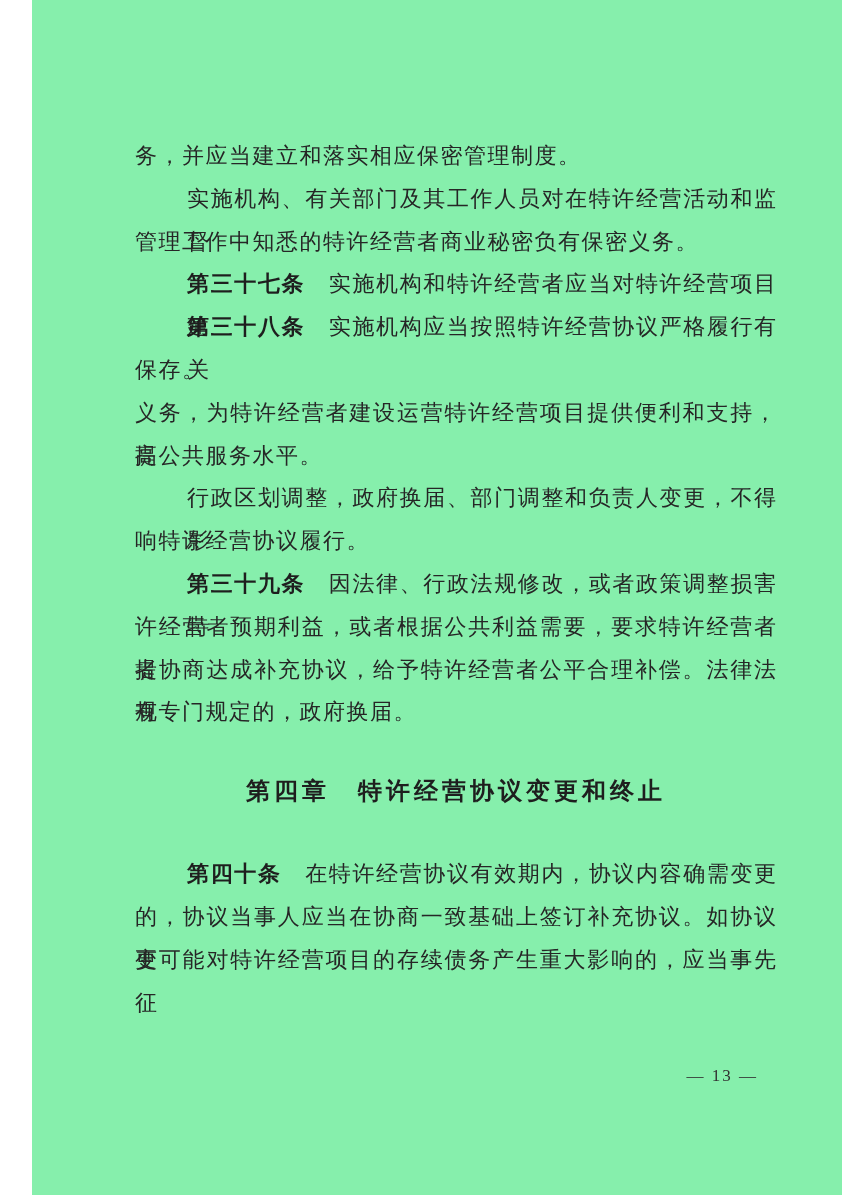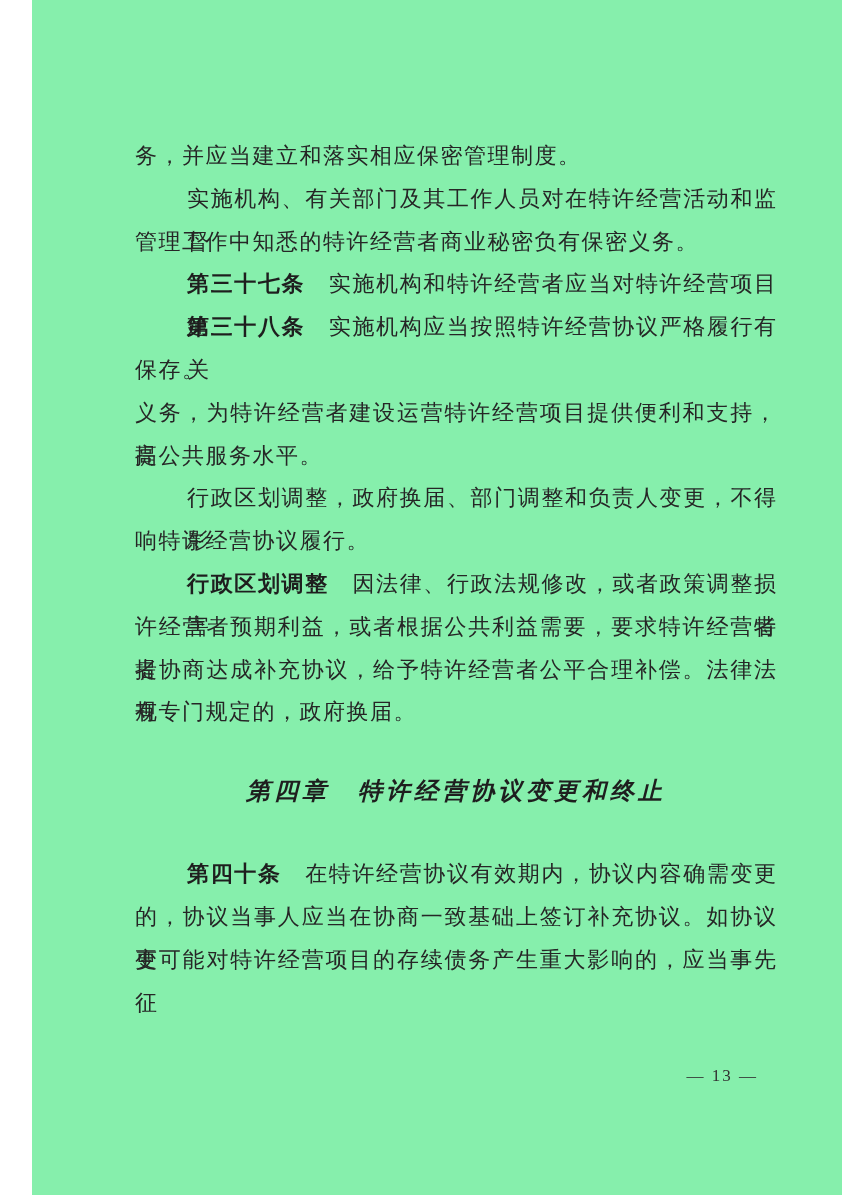--- a/index.html
+++ b/index.html
@@ -42,21 +42,20 @@
     margin-top: 35px;
     margin-bottom: 41px;
     height: 43px;
     line-height: 43px;
     text-align: center;
     text-align-last: center;
     white-space: nowrap;
     font-size: 24px;
     letter-spacing: 4px;
     padding-left: 0;
-    font-style: italic;
   }
   .line.heading .bold { font-size: 24px; }
   .page-number {
     position: absolute;
     top: 1066px;
     right: 116px;
     font-size: 17px;
     letter-spacing: 2px;
     color: #333333;
     font-family: "Liberation Serif", "DejaVu Serif", serif;
@@ -71,21 +70,21 @@
       <div class="line"><span class="reg">务，并应当建立和落实相应保密管理制度。</span></div>
       <div class="line indent justify"><span class="reg">实施机构、有关部门及其工作人员对在特许经营活动和监督</span></div>
       <div class="line"><span class="reg">管理工作中知悉的特许经营者商业秘密负有保密义务。</span></div>
       <div class="line indent justify"><span class="bold">第三十七条</span><span class="reg">　</span><span class="reg">实施机构和特许经营者应当对特许经营项目建</span></div>
       <div class="line indent justify"><span class="bold">第三十八条</span><span class="reg">　</span><span class="reg">实施机构应当按照特许经营协议严格履行有关</span></div>
       <div class="line"><span class="reg">保存。</span></div>
       <div class="line justify"><span class="reg">义务，为特许经营者建设运营特许经营项目提供便利和支持，提</span></div>
       <div class="line"><span class="reg">高公共服务水平。</span></div>
       <div class="line indent justify"><span class="reg">行政区划调整，政府换届、部门调整和负责人变更，不得影</span></div>
       <div class="line"><span class="reg">响特许经营协议履行。</span></div>
-      <div class="line indent justify"><span class="bold">行政区划调整</span><span class="reg">　</span><span class="reg">因法律、行政法规修改，或者政策调整损害特</span></div>
+      <div class="line indent justify"><span class="bold">第三十九条</span><span class="reg">　</span><span class="reg">因法律、行政法规修改，或者政策调整损害特</span></div>
       <div class="line justify"><span class="reg">许经营者预期利益，或者根据公共利益需要，要求特许经营者提</span></div>
       <div class="line justify"><span class="reg">者协商达成补充协议，给予特许经营者公平合理补偿。法律法规</span></div>
       <div class="line"><span class="reg">有专门规定的，政府换届。</span></div>
       <div class="line heading"><span class="bold">第四章　特许经营协议变更和终止</span></div>
       <div class="line indent justify"><span class="bold">第四十条</span><span class="reg">　</span><span class="reg">在特许经营协议有效期内，协议内容确需变更</span></div>
       <div class="line justify"><span class="reg">的，协议当事人应当在协商一致基础上签订补充协议。如协议变</span></div>
       <div class="line justify"><span class="reg">更可能对特许经营项目的存续债务产生重大影响的，应当事先征</span></div>
     </div>
   <div class="page-number">— 13 —</div>
 </div>

